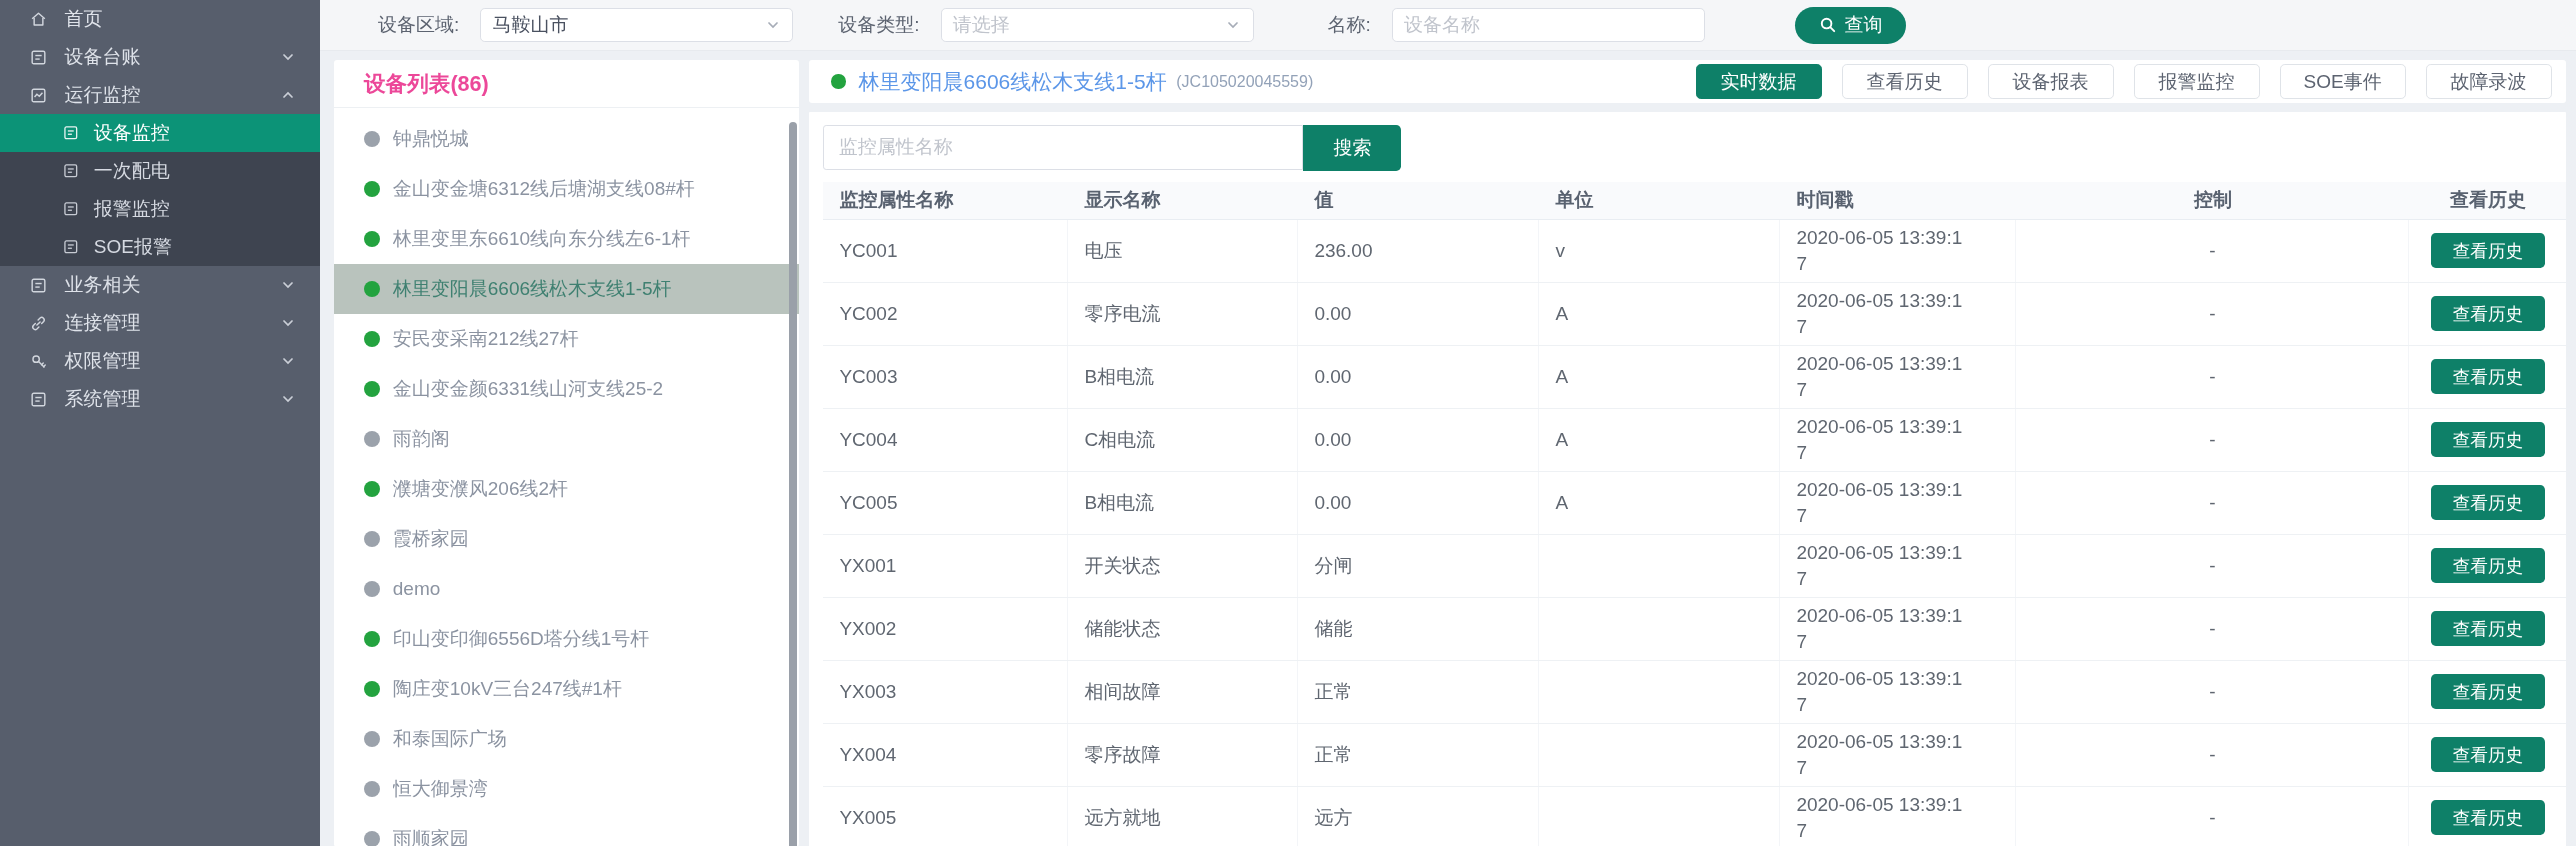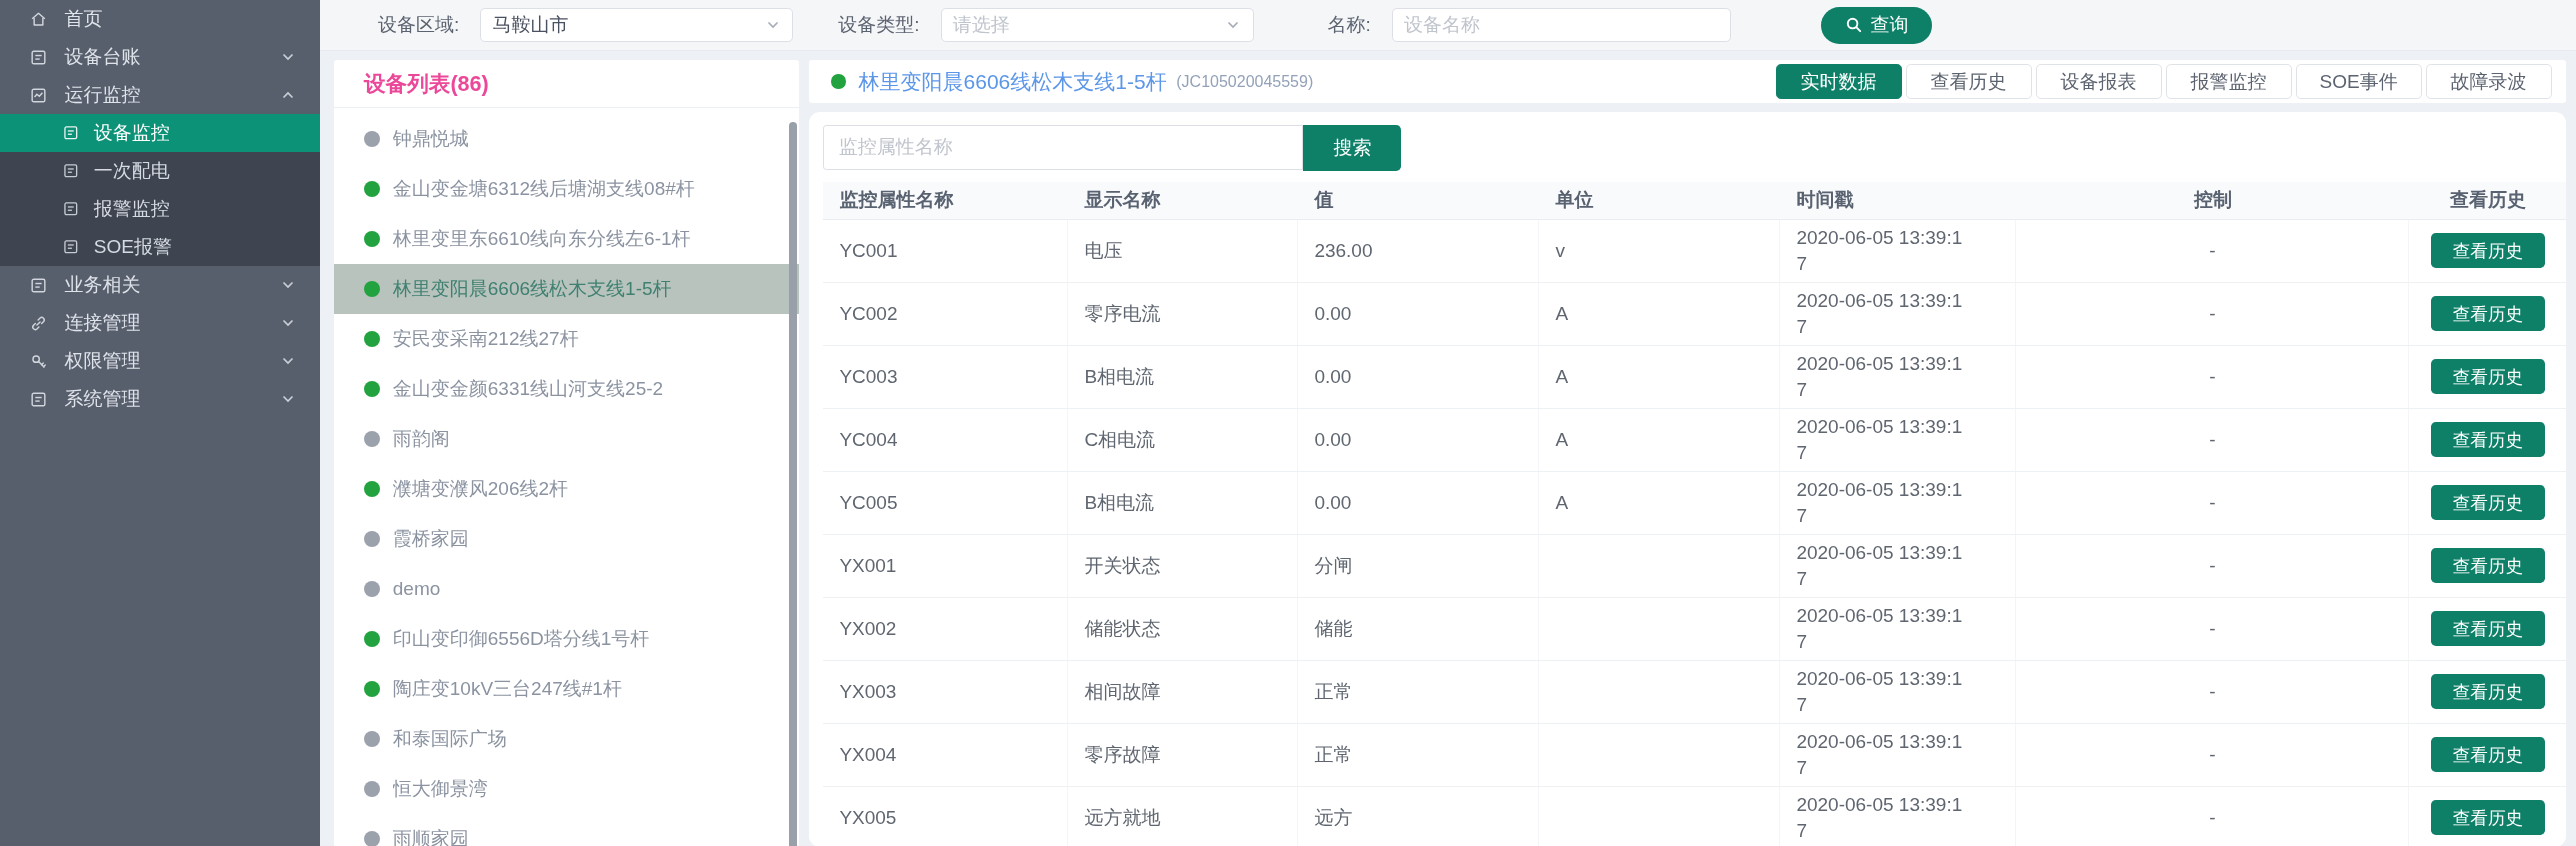--- a/index.html
+++ b/index.html
@@ -27,21 +27,21 @@
   .sub-item .icon svg{width:17.6px;height:17.6px}
   .sub-item.active{background:var(--sidebar-active);color:#fff}
   
   .topbar{position:absolute;left:320px;top:0;width:2256px;height:51px;background:#f5f6f8;border-bottom:0.8px solid #e7eaee;display:flex;align-items:center}
   .flabel{font-size:19px;color:#5c6370;white-space:nowrap}
   .lab1{margin-left:58px}.lab2{margin-left:45px}.lab3{margin-left:74px}
   .selectbox{width:313px;height:34px;background:#fff;border:0.8px solid #dcdfe6;border-radius:4.8px;margin-left:21px;
     display:flex;align-items:center;padding:0 11.2px;font-size:19px;color:#4a5160;cursor:pointer}
   .selectbox .chev{margin-left:auto;color:#a7adb8;display:flex}
   .selectbox .placeholder{color:#c0c4cc}
-  .name-input{width:339px;height:34px;background:#fff;border:0.8px solid #dcdfe6;border-radius:4.8px;margin-left:21px;
+  .name-input{width:313px;height:34px;background:#fff;border:0.8px solid #dcdfe6;border-radius:4.8px;margin-left:21px;
     padding:0 11.2px;font-size:19px;color:#701a75;outline:none}
   .name-input::placeholder{color:#c0c4cc}
   .query-btn{margin-left:90px;height:37px;padding:0 24px;border:none;border-radius:18.4px;background:var(--accent);
     color:#fff;font-size:19px;display:flex;align-items:center;gap:8px;cursor:pointer}
   .query-btn svg{width:17.6px;height:17.6px}
   
   .list-card{position:absolute;left:334px;top:60px;width:465px;height:787px;background:#fff;border-radius:3.2px;overflow:hidden}
   .list-title{height:48px;line-height:48px;padding-left:30px;font-size:21.6px;font-weight:bold;color:#ec4899;border-bottom:0.8px solid #edf0f3}
   .list-items{position:relative;padding-top:6.4px}
   .list-item{height:50px;display:flex;align-items:center;padding:0 37px 0 30px;font-size:19px;color:#8b93a1;
@@ -51,26 +51,26 @@
   .ldot.green{background:var(--dot-green)}
   .ldot.gray{background:var(--dot-gray)}
   .list-item.selected{background:var(--sel-bg);color:#3f8071}
   .list-scrollbar{position:absolute;right:2.4px;top:62px;width:8px;height:744px;background:#9aa0a9;border-radius:4px;cursor:grab}
   
   .title-card{position:absolute;left:809px;top:60px;width:1757px;height:43px;background:#fff;border-radius:3.2px;
     display:flex;align-items:center;padding:0 14.4px 0 22.4px}
   .dev-dot{width:14.4px;height:14.4px;border-radius:50%;background:var(--dot-green);flex:none}
   .dev-title{font-size:21px;color:var(--link);margin-left:12.8px;cursor:pointer;white-space:nowrap}
   .dev-code{font-size:16px;color:#93a2b8;margin-left:9.6px;white-space:nowrap}
-  .tab-group{margin-left:auto;display:flex;gap:4px}
+  .tab-group{margin-left:auto;display:flex;gap:20px}
   .tab-btn{min-width:126px;height:35px;padding:0 21px;border:0.8px solid #dfe3e8;border-radius:4.8px;background:#fff;
     color:#5c6370;font-size:19px;display:flex;align-items:center;justify-content:center;cursor:pointer;white-space:nowrap}
   .tab-btn.active{background:var(--accent);border-color:var(--accent);color:#fff}
   
-  .main-card{position:absolute;left:809px;top:112px;width:1757px;height:735px;background:#fff;border-radius:11px;
+  .main-card{position:absolute;left:809px;top:112px;width:1757px;height:735px;background:#fff;border-radius:1px;
     padding:12.8px 0 0 14.4px}
   .search-row{display:flex;align-items:stretch}
   .attr-search{width:480px;height:45px;border:0.8px solid #dcdfe6;border-radius:3.2px 0 0 3.2px;padding:0 14.4px;
     font-size:19px;color:#606266;outline:none}
   .attr-search::placeholder{color:#c0c4cc}
   .search-btn{width:98px;height:46px;border:none;border-radius:0 4.8px 4.8px 0;background:var(--accent);color:#fff;
     font-size:19px;cursor:pointer}
   .table{margin-top:11.2px;width:1743px}
   .thead,.trow{display:grid;grid-template-columns:245px 230px 241px 241px 236px 393px 1fr}
   .thead{height:38px;background:#f9fafc;border-bottom:0.8px solid #e9edf2}

